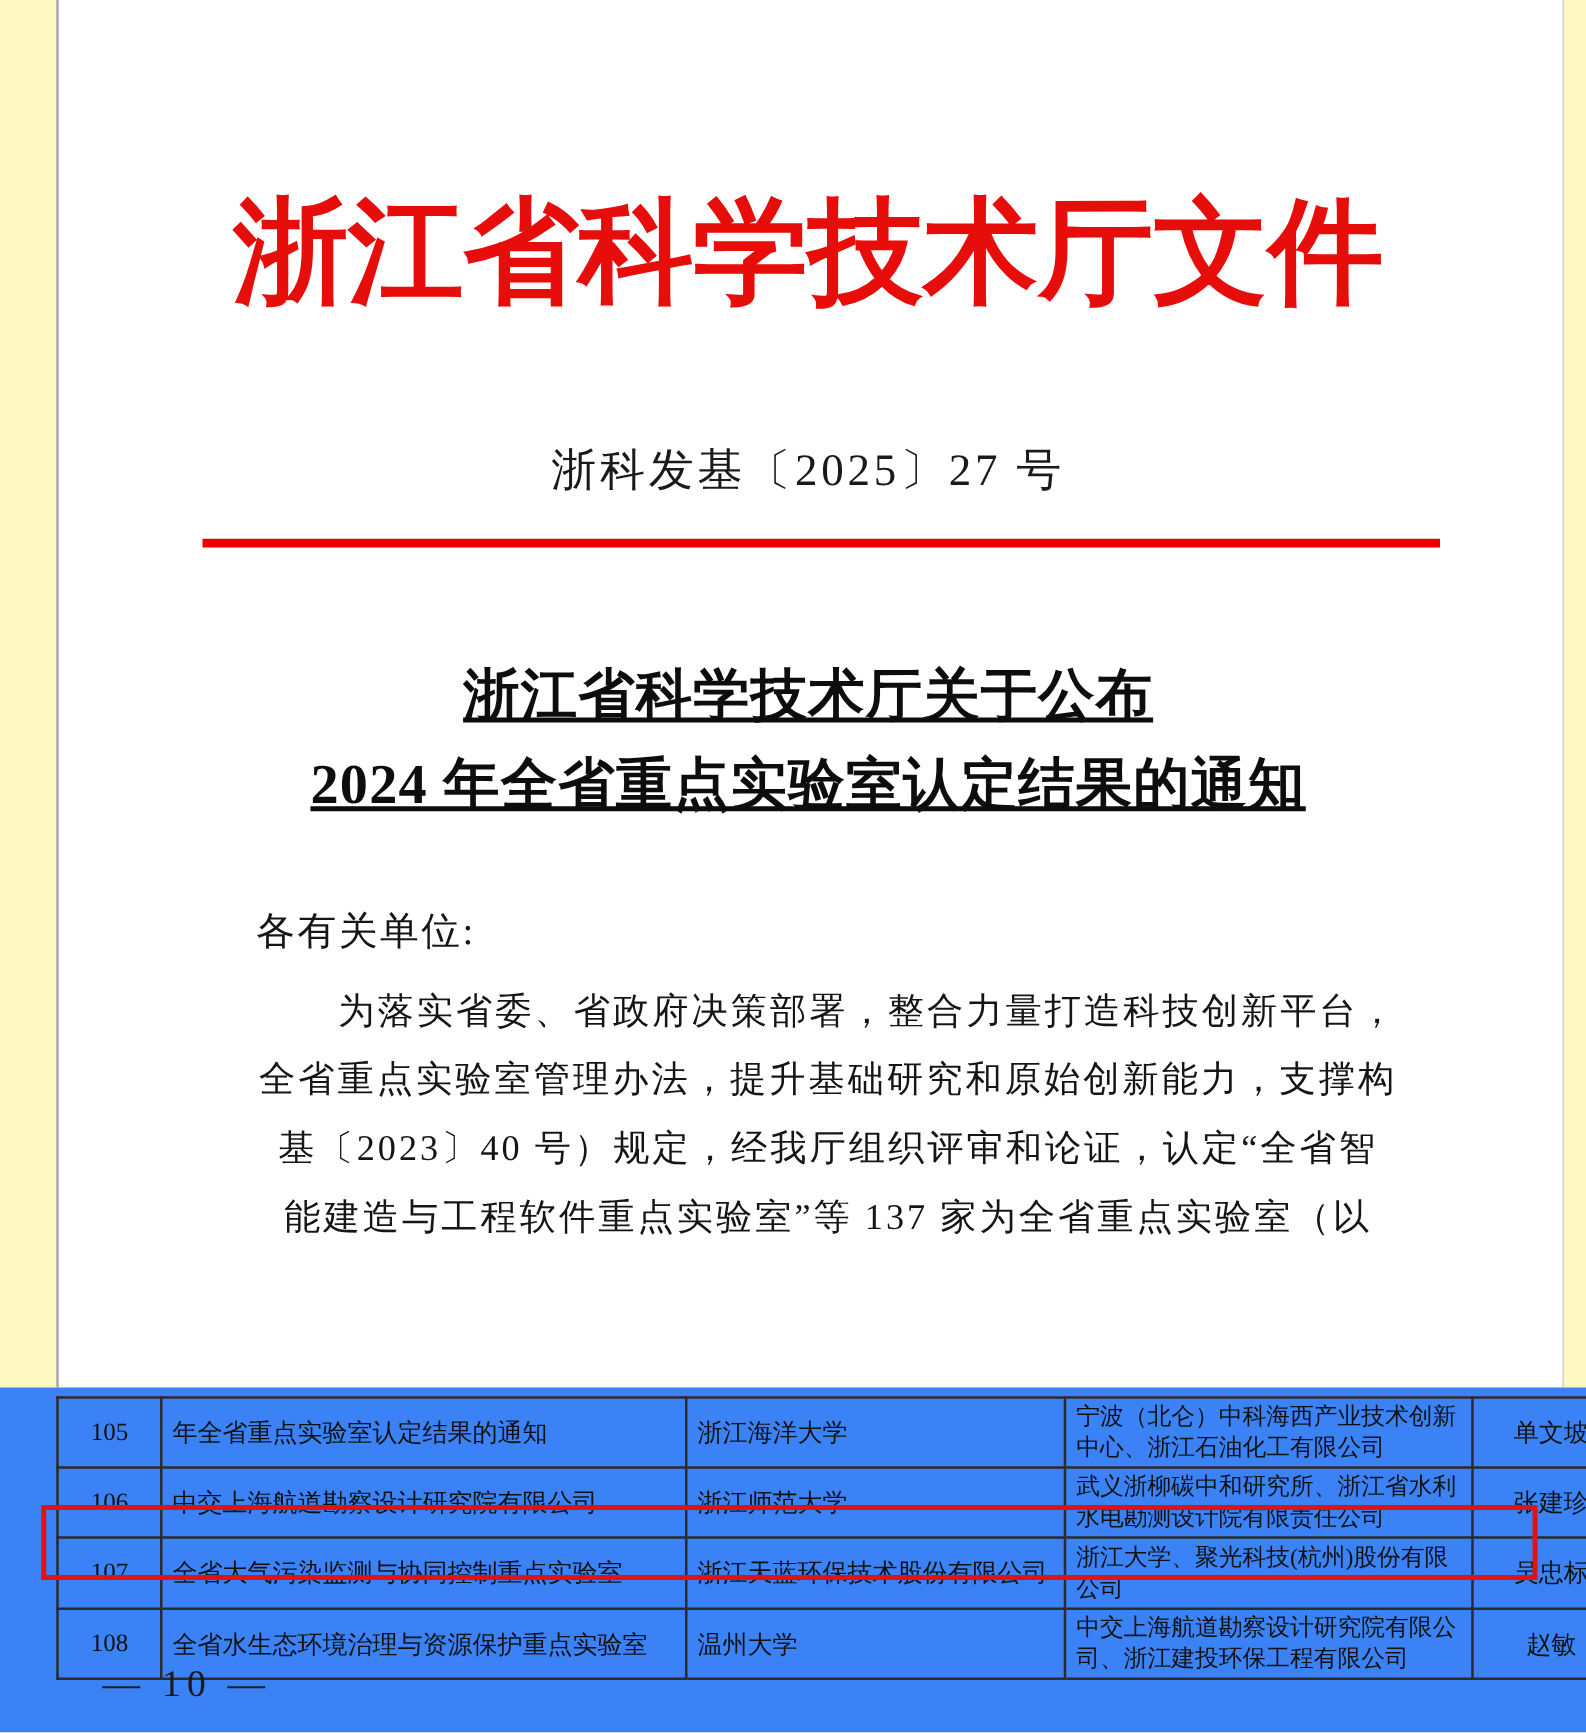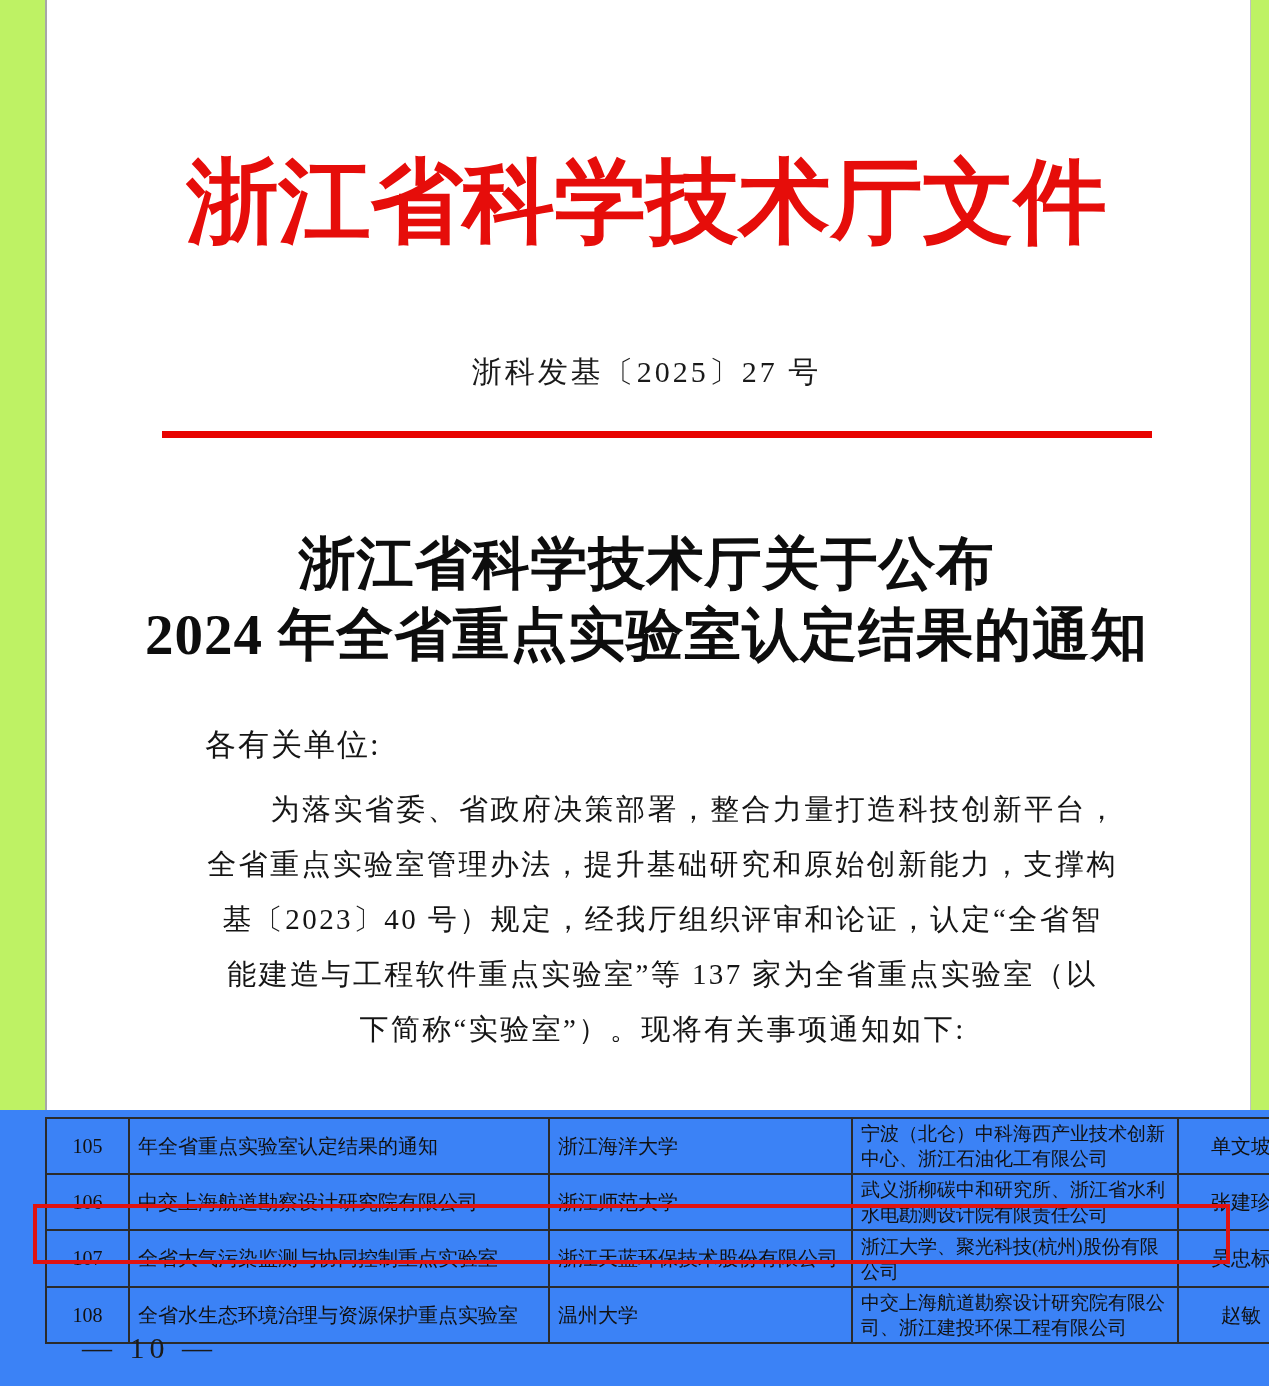--- a/index.html
+++ b/index.html
@@ -5,50 +5,50 @@
   html,body{margin:0;padding:0;}
   body{
     width:1269px;height:1386px;position:relative;
     background:#ffffff;
     font-family:"Liberation Serif","DejaVu Serif",serif;
     color:#151515;
     overflow:hidden;
   }
   .top-section{
     position:absolute;left:0;top:0;width:1269px;height:1110px;
-    background:#bef264;
+    background:#fef9c3;
   }
   .sheet{
     position:absolute;left:45px;top:0;width:1203px;height:1110px;
     background:#ffffff;
     border-left:2px solid #a7a7a7;
     border-right:1px solid #c2c2c2;
   }
   .doc-title{
     position:absolute;left:45px;top:140px;width:1203px;
     text-align:center;
     font-size:92px;font-weight:900;
     color:#e60d0a;
     letter-spacing:0px;
     font-family:"Liberation Serif","DejaVu Serif",serif;
     white-space:nowrap;
   }
   .doc-number{
     position:absolute;left:45px;top:352px;width:1203px;
-    text-align:center;font-size:30px;color:#1a1a1a;
+    text-align:center;font-size:36px;color:#1a1a1a;
     letter-spacing:3px;white-space:nowrap;
   }
   .red-rule{
     position:absolute;left:162px;top:431px;width:990px;height:7px;
     background:#e80300;
   }
   .notice-title{
     position:absolute;left:45px;width:1203px;text-align:center;
-    font-size:57px;font-weight:bold;color:#0d0d0d;
-    letter-spacing:1px;white-space:nowrap;
+    font-size:45px;font-weight:bold;color:#0d0d0d;
+    letter-spacing:1px;white-space:nowrap;text-decoration:underline;
   }
   .notice-line1{top:526px;}
   .notice-line2{top:597px;}
   .salutation{
     position:absolute;left:205px;top:724px;
     font-size:31px;letter-spacing:2px;white-space:nowrap;
   }
   .body-para{
     position:absolute;left:205px;top:782px;width:915px;
     font-size:29px;line-height:55px;letter-spacing:2.4px;text-align:center;
@@ -106,21 +106,20 @@
   <div class="notice-title notice-line1">浙江省科学技术厅关于公布</div>
   <div class="notice-title notice-line2">2024 年全省重点实验室认定结果的通知</div>
 
   <div class="salutation">各有关单位:</div>
 
   <div class="body-para">
     <div class="body-line indent">为落实省委、省政府决策部署，整合力量打造科技创新平台，</div>
     <div class="body-line">全省重点实验室管理办法，提升基础研究和原始创新能力，支撑构</div>
     <div class="body-line">基〔2023〕40 号）规定，经我厅组织评审和论证，认定“全省智</div>
     <div class="body-line">能建造与工程软件重点实验室”等 137 家为全省重点实验室（以</div>
-    <div class="body-line">下简称“实验室”）。现将有关事项通知如下:</div>
   </div>
 </div>
 
 <div class="bottom-section">
   <table class="results">
     <tbody>
       <tr class="r1">
         <td class="c-no">105</td>
         <td class="c-lab">年全省重点实验室认定结果的通知</td>
         <td class="c-inst">浙江海洋大学</td>

